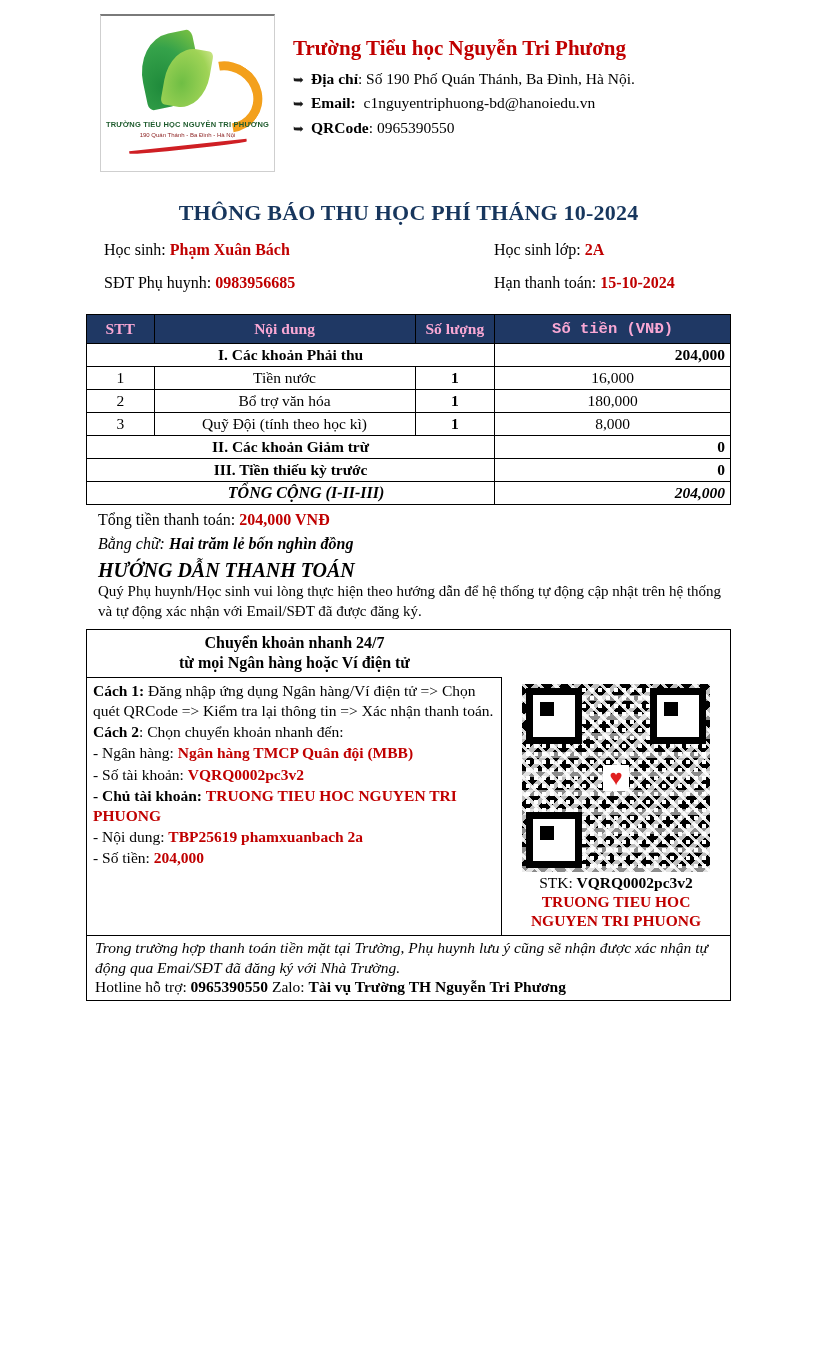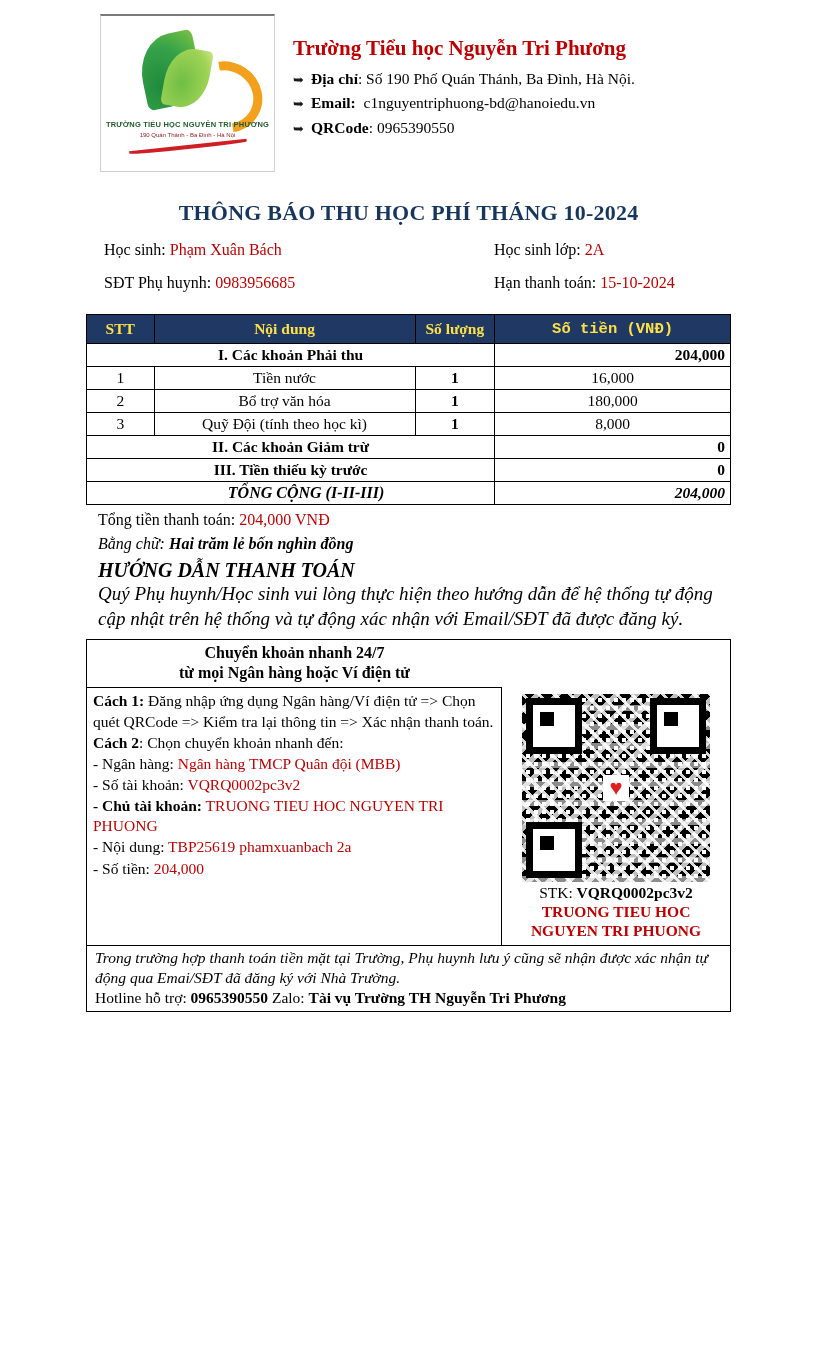--- a/index.html
+++ b/index.html
@@ -140,36 +140,36 @@
 
   
   .info-grid {
     display: flex;
     padding: 0 78px 0 104px;
     font-size: 16px;
   }
   .info-col-left { width: 390px; }
   .info-col-right { flex: 1; }
   .info-row { margin-bottom: 13px; line-height: 1.25; }
-  .red-bold { color: #c00000; font-weight: normal; }
+  .red-bold { color: #c00000; font-weight: bold; }
 
   
   .fee-table {
     margin: 8px auto 0 auto;
     width: 645px;
     border-collapse: collapse;
     font-size: 15.5px;
   }
   .fee-table th, .fee-table td {
     border: 1px solid #000;
     padding: 2px 5px;
   }
   .fee-table thead th {
     background: #1f3864;
-    color: #fde047;
+    color: #f9a8d4;
     font-weight: bold;
     text-align: center;
     vertical-align: middle;
     padding: 5px 4px;
   }
   .th-stt { width: 58px; }
   .th-noidung { width: 250px; }
   .th-sl { width: 70px; }
   .th-tien { width: 225px; font-family: Liberation Mono, monospace; }
   .row-section td {
@@ -196,22 +196,21 @@
   }
   .summary .line { margin-bottom: 6px; }
   .italic { font-style: italic; }
   .guide-title {
     font-style: italic;
     font-weight: bold;
     font-size: 20px;
     margin-top: 6px;
   }
   .guide-text {
-    font-style: italic;
-    font-size: 19px;
+    font-size: 15px;
     line-height: 1.3;
     width: 640px;
   }
 
   
   .pay-wrap {
     margin: 8px auto 0 auto;
     width: 645px;
     border: 1px solid #000;
     box-sizing: border-box;

